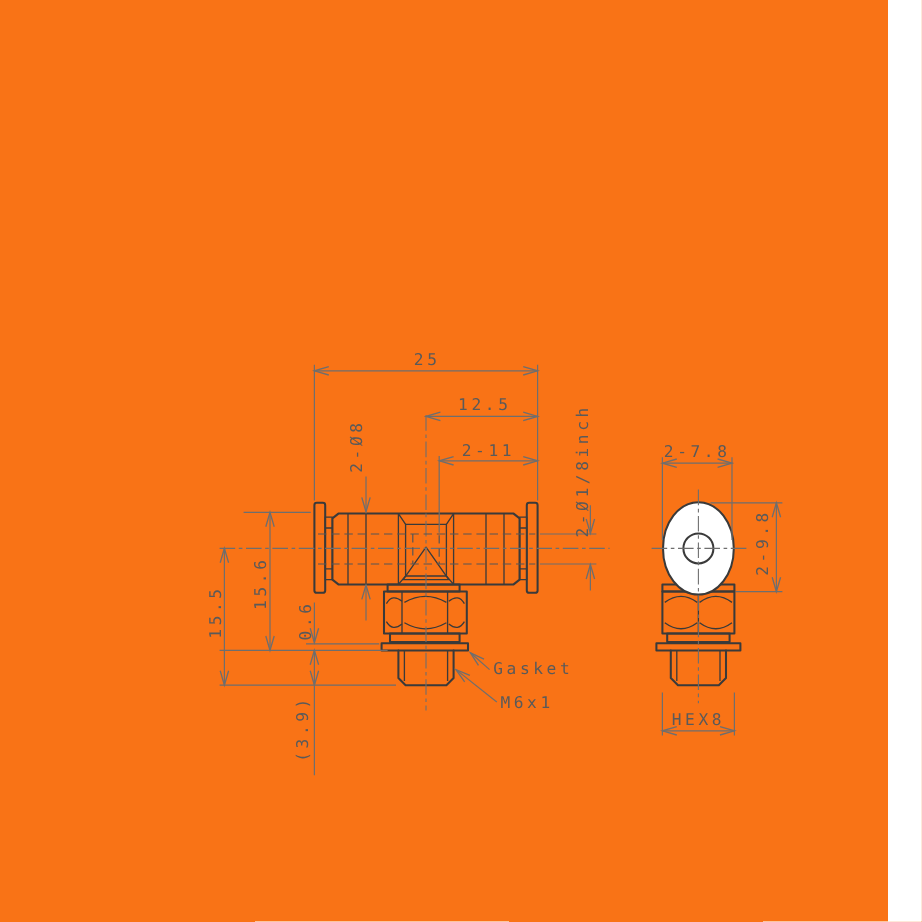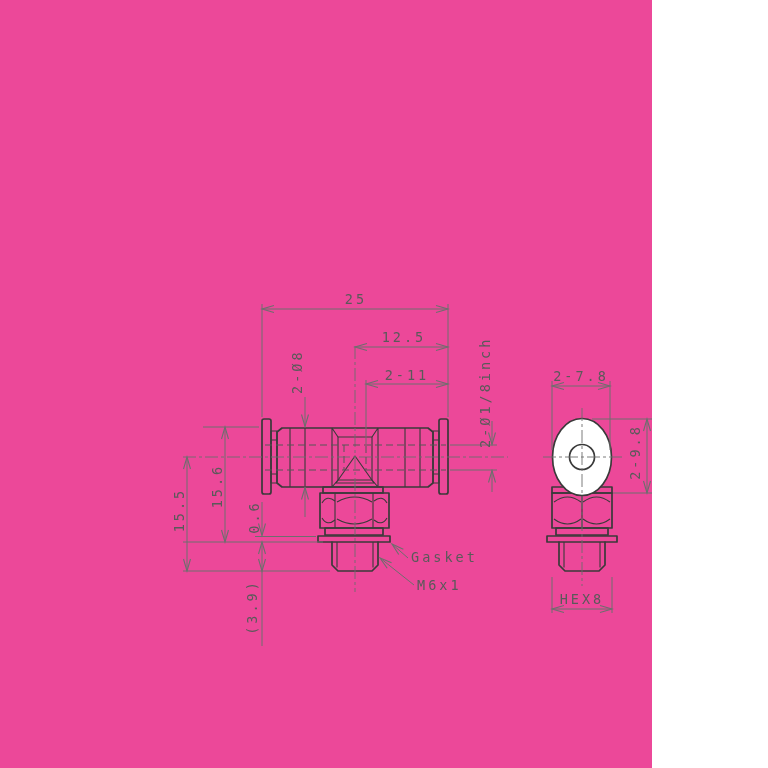--- a/index.html
+++ b/index.html
@@ -1,17 +1,17 @@
 <!DOCTYPE html>
 <html><head>
 <meta charset="utf-8">
 <style>
   html, body { margin: 0; padding: 0; background: #ffffff; }
   .canvas {
-    width: 652px; height: 768px; position: relative; background: #ec4899;
+    width: 740px; height: 768px; position: relative; background: #f97316;
     font-family: "DejaVu Sans Mono", monospace;
   }
   svg { display: block; }
   
   .o  { stroke: #3a3a3a; stroke-width: 1.7; fill: none; stroke-linejoin: round; stroke-linecap: round; }
   .o2 { stroke: #3a3a3a; stroke-width: 1.1; fill: none; stroke-linejoin: round; }
   .ow { stroke: #3a3a3a; stroke-width: 1.7; fill: #ffffff; }
   
   .d  { stroke: #6e6e6e; stroke-width: 1; fill: none; }
   

